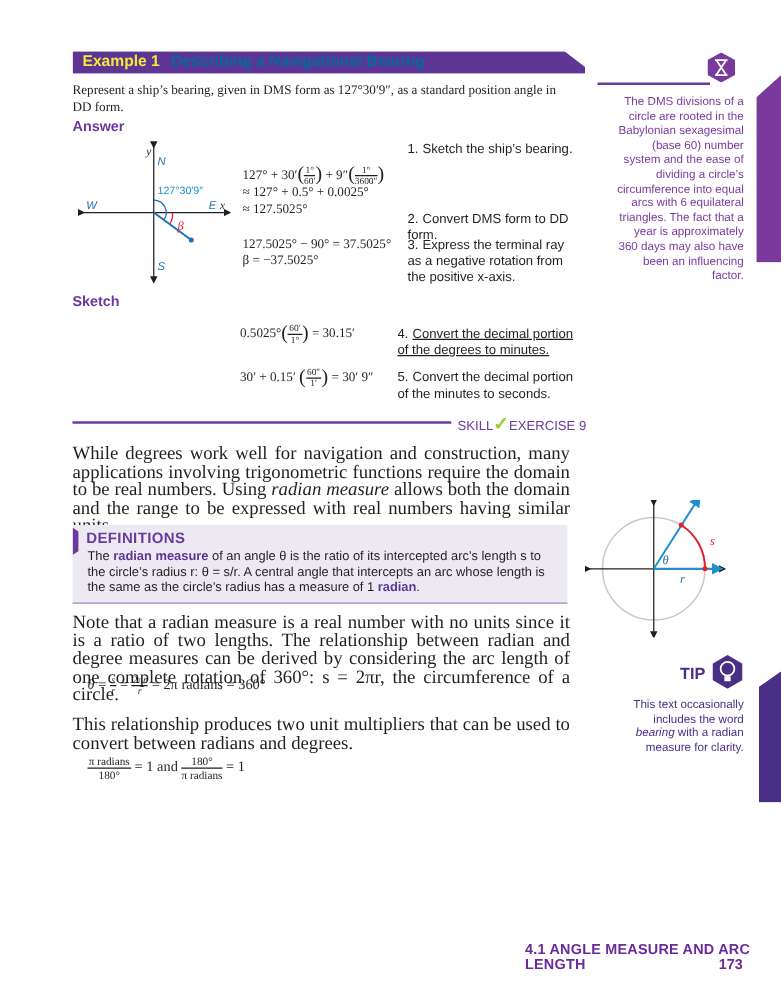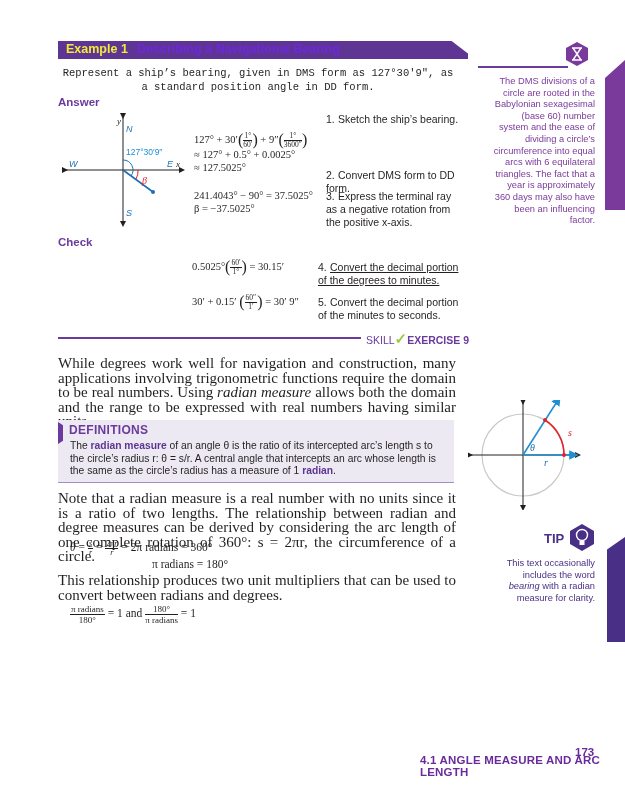--- a/index.html
+++ b/index.html
@@ -5,57 +5,57 @@
   * { margin:0; padding:0; box-sizing:border-box; }
   body { width:625px; height:800px; background:#ffffff; position:relative; overflow:hidden;
          font-family:"DejaVu Sans", sans-serif; color:#231f20; }
   .serif { font-family:"Liberation Serif", serif; }
   .abs { position:absolute; }
 
   
   .ex-bar { left:58px; top:41px; width:410px; height:18px; background:#5e3593;
             clip-path:polygon(0 0, 96% 0, 100% 70%, 100% 100%, 0 100%); }
   .ex-num { left:66px; top:42px; font-size:12.5px; font-weight:bold; color:#f2ea3b; font-family:"Liberation Sans", sans-serif; }
-  .ex-title { left:137px; top:42px; font-size:12.5px; font-weight:bold; color:#6d28d9; font-family:"Liberation Sans", sans-serif; }
+  .ex-title { left:137px; top:42px; font-size:12.5px; font-weight:bold; color:#0369a1; font-family:"Liberation Sans", sans-serif; }
 
-  .prompt { left:58px; top:66px; width:400px; font-size:10.5px; line-height:14px; font-family:Liberation Mono, monospace;text-align:center; }
+  .prompt { left:58px; top:66px; width:400px; font-size:10.5px; line-height:14px; font-family:Liberation Serif, serif; }
   .head-purple { font-family:"Liberation Sans", sans-serif; font-weight:bold; font-size:11.5px; color:#6a3a9c; }
 
   .math { font-family:"Liberation Serif", serif; font-size:10.5px; line-height:12.5px; }
   .step { font-family:"Liberation Sans", sans-serif; font-size:10.5px; line-height:13px; }
   .step .n { display:inline-block; width:12px; }
 
   .frac { display:inline-block; vertical-align:middle; text-align:center; font-size:7.5px; line-height:8px; }
   .frac span { display:block; }
   .frac .num { border-bottom:0.7px solid #231f20; padding:0 1px; }
   .paren { font-size:16px; vertical-align:middle; font-weight:lighter; }
 
   .skill-line { left:58px; top:337px; width:303px; height:1.5px; background:#6a3a9c; }
   .skill-label { left:366px; top:330px; font-family:"Liberation Sans", sans-serif; font-size:10.5px; color:#6a3a9c; }
-  .skill-label b { font-weight:bold; }
+  .skill-label b { font-weight:normal; }
   .check-mark { color:#9acb3c; font-size:15px; font-weight:bold; }
 
   .body-text { font-family:"Liberation Serif", serif; font-size:15px; line-height:14.5px; color:#231f20; text-align:justify; }
 
   .def-box { left:58px; top:420px; width:396px; height:63px; background:#ece9f2; border-bottom:1.5px solid #a58cc7; }
   .def-tab { left:58px; top:422px; width:5px; height:22px; background:#6a3a9c; clip-path:polygon(0 0,100% 15%,100% 85%,0 100%); }
   .def-title { left:69px; top:423px; font-family:"Liberation Sans", sans-serif; font-weight:bold; font-size:12px; color:#6a3a9c; letter-spacing:0.3px; }
   .def-text { left:70px; top:440px; width:378px; font-family:"Liberation Sans", sans-serif; font-size:10.3px; line-height:12.5px; }
   .kw { color:#5e3593; font-weight:bold; }
 
   .side-rule { left:478px; top:66px; width:90px; height:1.5px; background:#6a3a9c; }
   .side-text { left:490px; top:76px; width:105px; text-align:right; font-family:"Liberation Sans", sans-serif; font-size:9.3px; line-height:11.6px; color:#7a3a9c; }
   .side-tab { left:605px; top:60px; width:20px; height:150px; background:#7a3a9c; clip-path:polygon(0 12%,100% 0,100% 100%,0 100%); }
   .side-tab2 { left:607px; top:537px; width:18px; height:105px; background:#4a2f86; clip-path:polygon(0 12%,100% 0,100% 100%,0 100%); }
 
   .tip-label { left:544px; top:531px; font-family:"Liberation Sans", sans-serif; font-weight:bold; font-size:13px; color:#4a2f86; }
   .tip-text { left:490px; top:558px; width:105px; text-align:right; font-family:"Liberation Sans", sans-serif; font-size:9.3px; line-height:11.6px; color:#4a2f86; }
 
   .footer { left:392px; top:754px; font-family:"Liberation Sans", sans-serif; font-size:11.5px; font-weight:bold; color:#6a2a9c; letter-spacing:0.2px;margin-left:28px; }
-  .page-num { left:575px; top:746px; font-family:"Liberation Sans", sans-serif; font-size:11.5px; font-weight:bold; color:#6a2a9c; }
+  .page-num { left:575px; top:766px; font-family:"Liberation Sans", sans-serif; font-size:11.5px; font-weight:bold; color:#6a2a9c; }
 </style>
 </head>
 <body>
 
 <div class="abs ex-bar"></div>
 <div class="abs ex-num">Example 1</div>
 <div class="abs ex-title">Describing a Navigational Bearing</div>
 
 <div class="abs prompt">Represent a ship’s bearing, given in DMS form as 127°30′9″, as a standard position angle in DD form.</div>
 <div class="abs head-purple" style="left:58px;top:96px;">Answer</div>
@@ -89,28 +89,28 @@
 <div class="abs math" style="left:194px;top:132px;">
   <div>127° + 30′<span class="paren">(</span><span class="frac"><span class="num">1°</span><span>60′</span></span><span class="paren">)</span> + 9″<span class="paren">(</span><span class="frac"><span class="num">1°</span><span>3600″</span></span><span class="paren">)</span></div>
   <div>≈ 127° + 0.5° + 0.0025°</div>
   <div>≈ 127.5025°</div>
 </div>
 <div class="abs step" style="left:326px;top:138px;width:135px;margin-top:31px;">
   <span class="n">2.</span><span>Convert DMS form to DD form.</span>
 </div>
 
 <div class="abs math" style="left:194px;top:190px;">
-  <div>241.4043° − 90° = 37.5025°</div>
+  <div>127.5025° − 90° = 37.5025°</div>
   <div>β = −37.5025°</div>
 </div>
 <div class="abs step" style="left:326px;top:190px;width:135px;">
   <span class="n">3.</span><span>Express the terminal ray as a negative rotation from the positive x-axis.</span>
 </div>
 
-<div class="abs head-purple" style="left:58px;top:236px;">Check</div>
+<div class="abs head-purple" style="left:58px;top:236px;">Sketch</div>
 
 <div class="abs math" style="left:192px;top:259px;">
   0.5025°<span class="paren">(</span><span class="frac"><span class="num">60′</span><span>1°</span></span><span class="paren">)</span> = 30.15′
 </div>
 <div class="abs step" style="left:318px;top:261px;width:145px;text-decoration:underline;">
   <span class="n">4.</span><span>Convert the decimal portion of the degrees to minutes.</span>
 </div>
 
 <div class="abs math" style="left:192px;top:294px;">
   30′ + 0.15′ <span class="paren">(</span><span class="frac"><span class="num">60″</span><span>1′</span></span><span class="paren">)</span> = 30′ 9″
@@ -132,21 +132,20 @@
 <div class="abs def-tab"></div>
 <div class="abs def-title">DEFINITIONS</div>
 <div class="abs def-text">
   <span>The </span><span class="kw">radian measure</span><span> of an angle θ is the ratio of its intercepted arc’s length s to the circle’s radius r: θ = s/r. A central angle that intercepts an arc whose length is the same as the circle’s radius has a measure of 1 </span><span class="kw">radian</span><span>.</span>
 </div>
 
 <div class="abs body-text" style="left:58px;top:491px;width:398px;">Note that a radian measure is a real number with no units since it is a ratio of two lengths. The relationship between radian and degree measures can be derived by considering the arc length of one complete rotation of 360°: s = 2πr, the circumference of a circle.</div>
 
 <div class="abs serif" style="left:70px;top:540px;font-size:11.5px;line-height:14px;">
   <div><i>θ</i> = <span class="frac" style="font-size:8px;"><span class="num"><i>s</i></span><span><i>r</i></span></span> = <span class="frac" style="font-size:8px;"><span class="num">2π<i>r</i></span><span><i>r</i></span></span> = <span>2π radians = 360°</span></div>
-  <div style="padding-left:82px;">π radians = 180°</div>
 </div>
 
 <div class="abs body-text" style="left:58px;top:573px;width:398px;">This relationship produces two unit multipliers that can be used to convert between radians and degrees.</div>
 
 <div class="abs serif" style="left:70px;top:604px;font-size:11.5px;">
   <span class="frac" style="font-size:9px;line-height:10px;"><span class="num">π radians</span><span>180°</span></span> = 1 <span>and</span> <span class="frac" style="font-size:9px;line-height:10px;"><span class="num">180°</span><span>π radians</span></span> = 1
 </div>
 
 <div class="abs side-rule"></div>
 <svg class="abs" style="left:566px;top:42px;" width="22" height="24">

